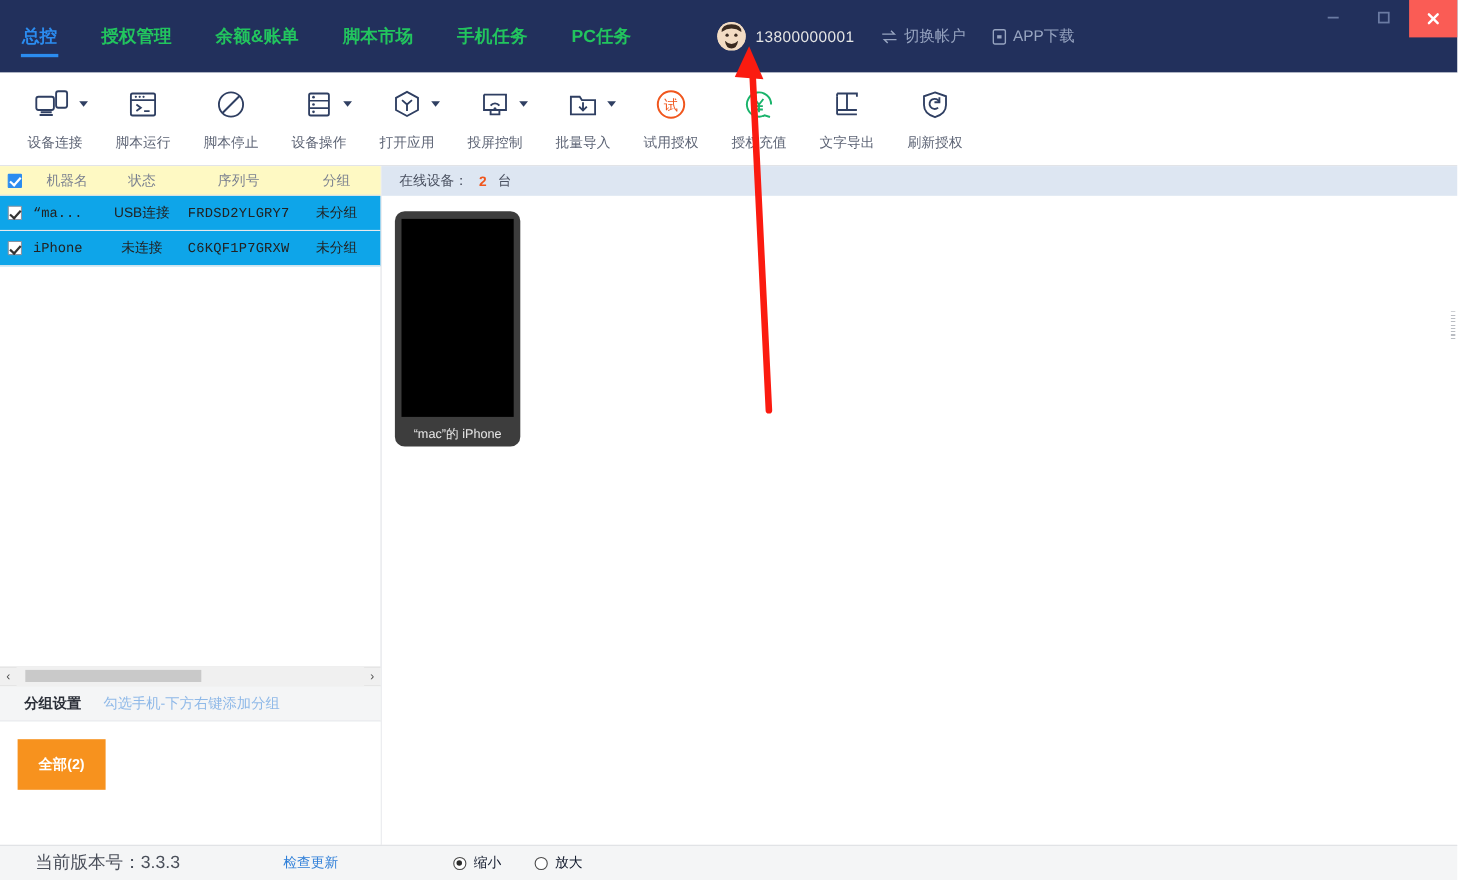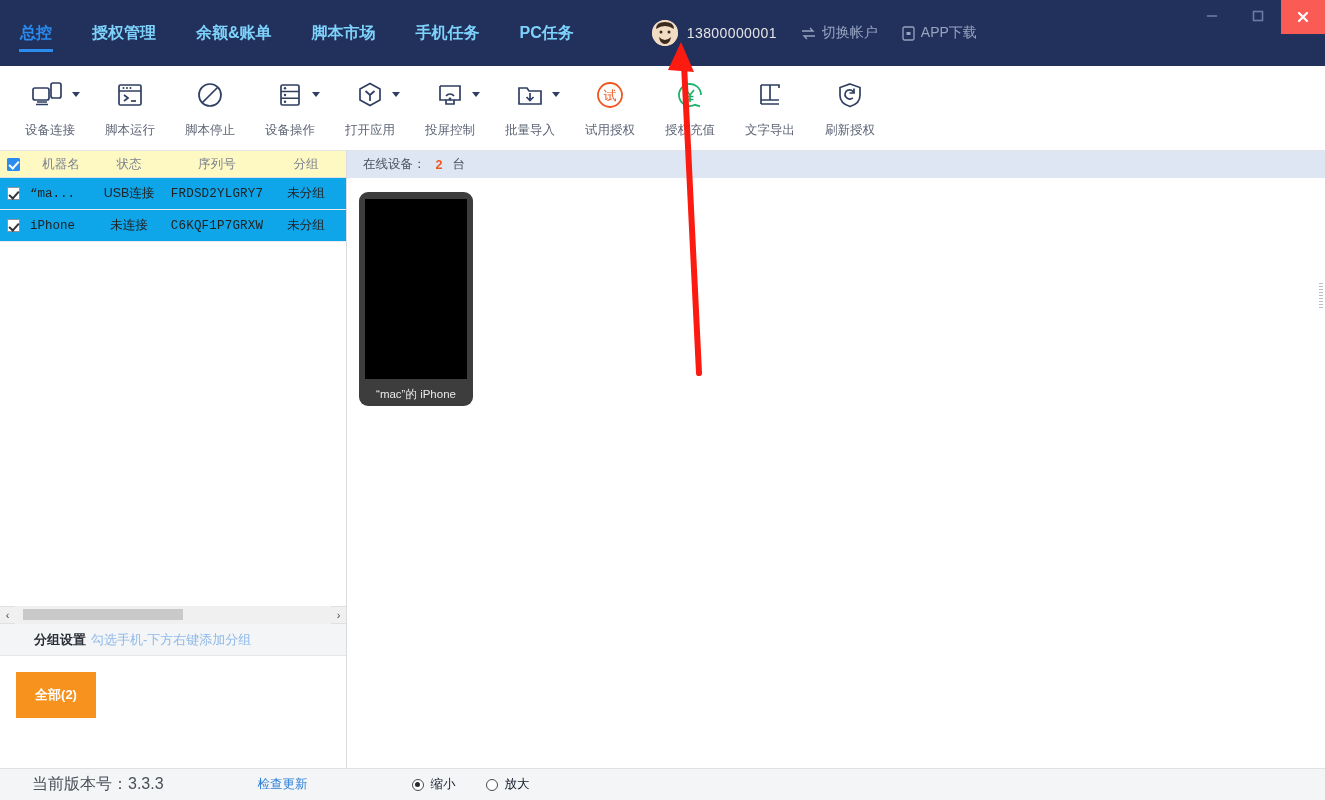--- a/index.html
+++ b/index.html
@@ -19,21 +19,21 @@
   }
   .brand { display:flex; align-items:center; padding-left:18px; width:300px; }
   .brand-logo { width:42px; height:40px; position:relative; flex:0 0 42px; }
   .brand-title {
     color:#ffffff; font-size:23px; font-weight:bold; letter-spacing:1px;
     margin-left:6px; white-space:nowrap;
   }
   .nav { display:flex; align-items:center; height:66px; }
   .nav-item {
     position:relative; height:66px; display:flex; align-items:center;
-    padding:0 20px; color:#7dd3fc; font-size:16px; font-weight:bold; cursor:pointer;
+    padding:0 20px; color:#22c55e; font-size:16px; font-weight:bold; cursor:pointer;
     white-space:nowrap;
   }
   .nav-item.active { color:#2b8cf0; }
   .nav-item.active::after {
     content:""; position:absolute; left:50%; transform:translateX(-50%);
     bottom:14px; width:34px; height:3px; background:#2b8cf0;
   }
   .acct { display:flex; align-items:center; margin-left:58px; }
   .avatar {
     width:26px; height:26px; border-radius:50%; overflow:hidden;
@@ -120,21 +120,21 @@
     line-height:1;
   }
   .hscroll .track { flex:1; height:18px; position:relative; background:#f0f0f0; }
   .hscroll .thumb {
     position:absolute; left:8px; top:3px; width:160px; height:11px; background:#c9c9c9;
     cursor:pointer;
   }
 
   .grpbar {
     height:32px; flex:0 0 32px; background:#f4f5f6; display:flex; align-items:center;
-    padding-left:34px; gap:5px; border-bottom:1px solid #e4e6e9;
+    padding-left:22px; gap:20px; border-bottom:1px solid #e4e6e9;
   }
   .grpbar .t1 { font-size:13px; font-weight:bold; color:#2b2f38; }
   .grpbar .t2 { font-size:13px; color:#8fb9e8; }
   .grparea { flex:0 0 112px; background:#fff; padding:16px; }
   .grpchip {
     width:80px; height:46px; background:#f7921e; color:#fff; font-size:13px;
     font-weight:bold; display:flex; align-items:center; justify-content:center;
     cursor:pointer;
   }
 

